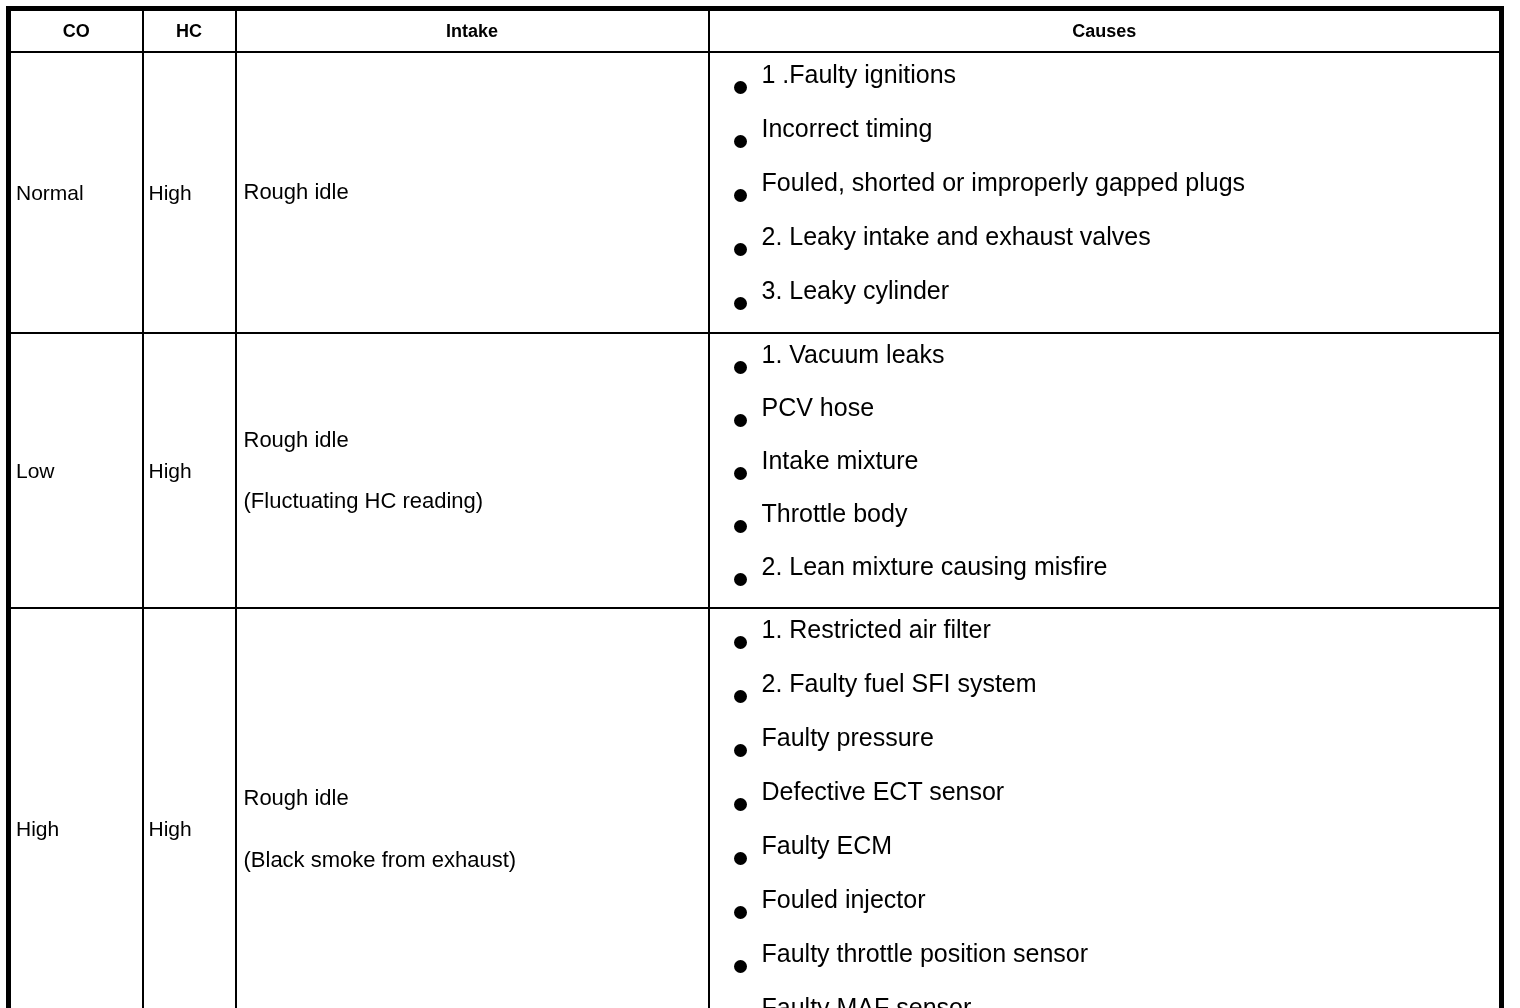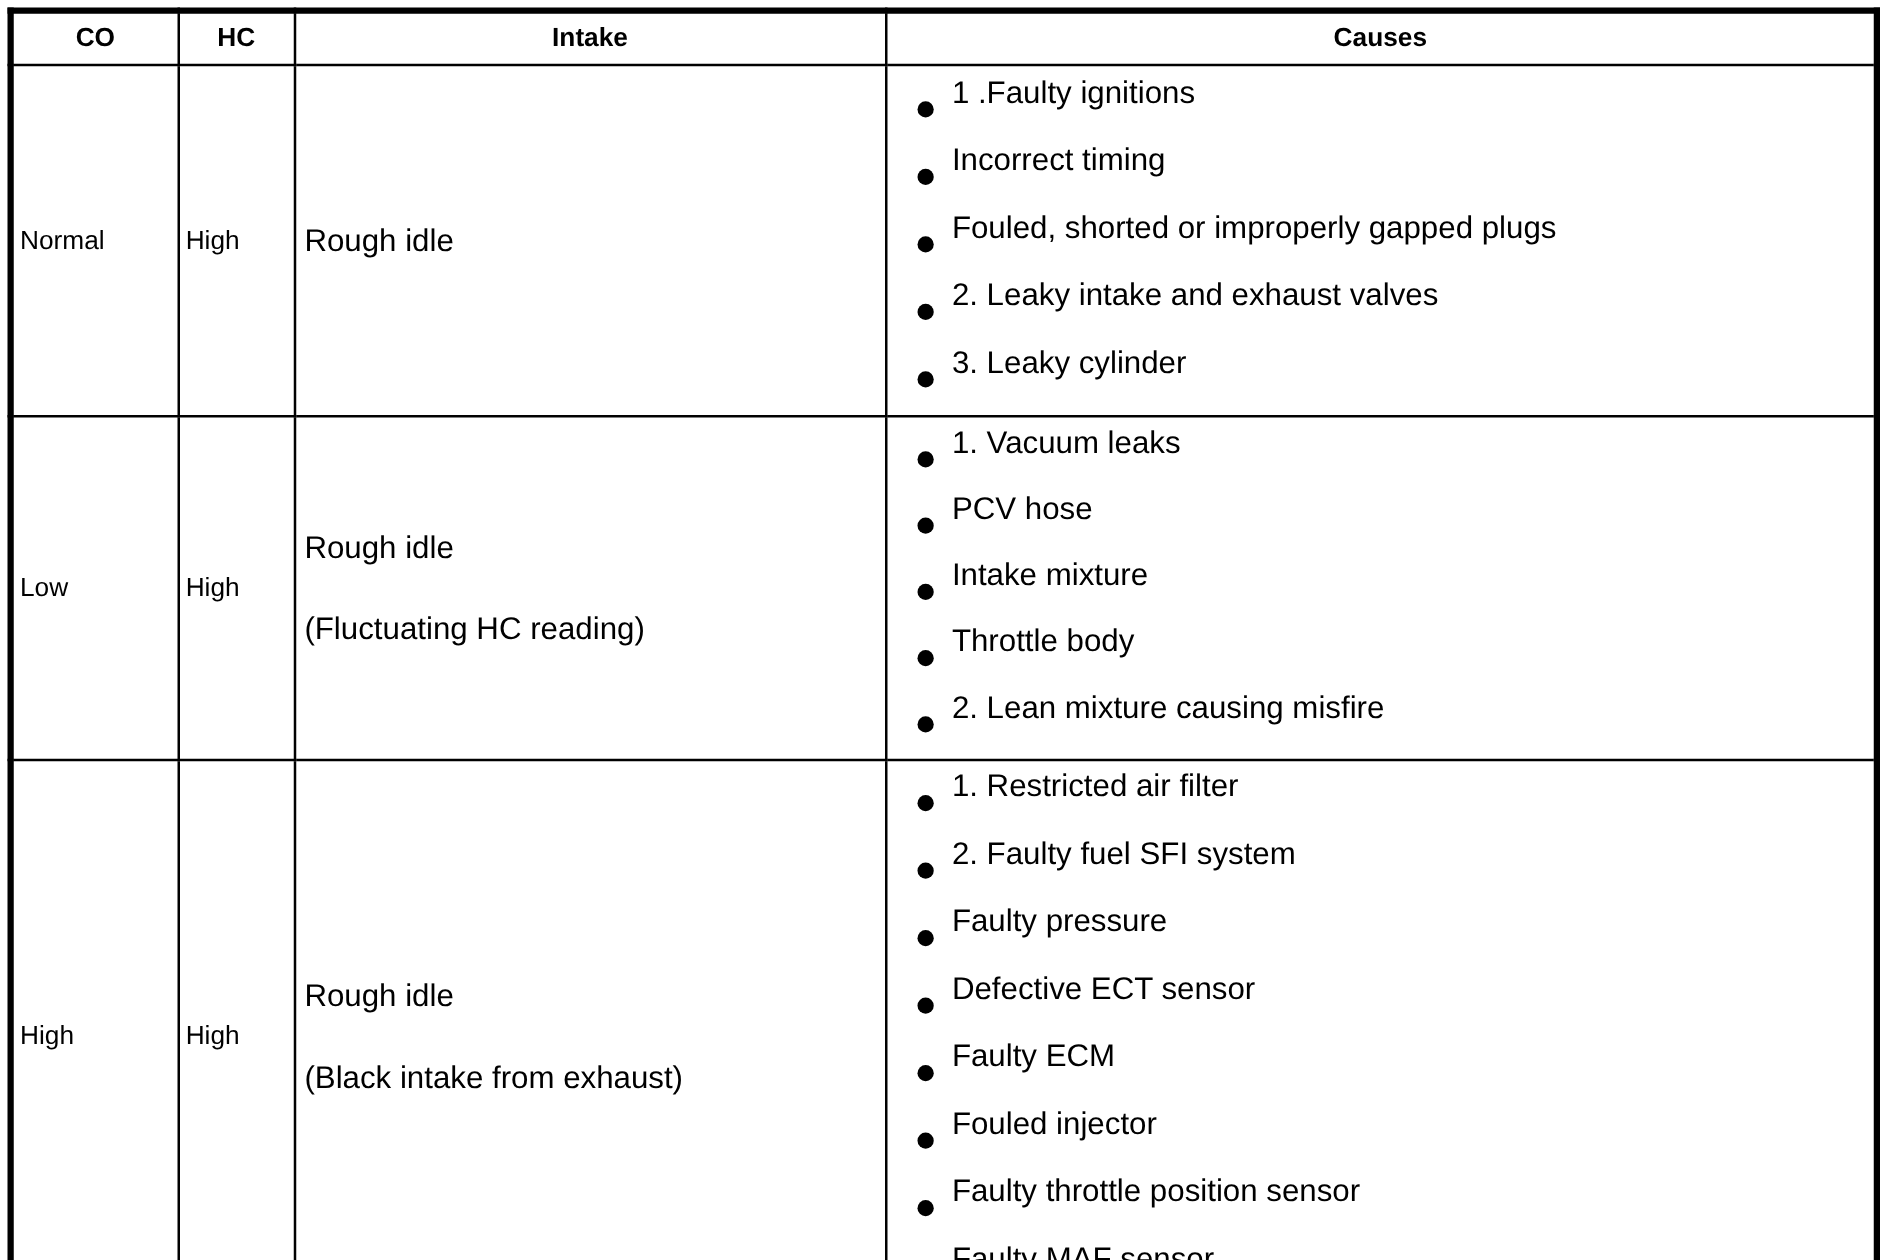--- a/index.html
+++ b/index.html
@@ -38,21 +38,21 @@
   table.dtable > tbody > tr > td {
     border: 2px solid #000000;
   }
 
   
   table.dtable {
     border: 5px solid #000000;
   }
 
   thead th {
-    font-size: 21px;
+    font-size: 18px;
     font-weight: bold;
     text-align: center;
     height: 40px;
     padding: 0;
     line-height: 40px;
     border-bottom: 3px solid #000000;
   }
 
   tbody td {
     font-size: 25px;
@@ -70,21 +70,21 @@
   
   .cell-co,
   .cell-hc {
     padding-left: 5px;
     font-size: 21px;
     line-height: 1.2;
   }
 
   .cell-symptom {
     padding-left: 7px;
-    font-size: 25px;
+    font-size: 22px;
     line-height: 1.2;
   }
   .cell-symptom .sym-line + .sym-line {
     margin-top: 35px;
   }
 
   
   ul.causes {
     list-style: none;
     margin: 0;
@@ -198,21 +198,21 @@
       <tr class="row-3">
         <td>
           <div class="cell-co">High</div>
         </td>
         <td>
           <div class="cell-hc">High</div>
         </td>
         <td>
           <div class="cell-symptom">
             <div class="sym-line">Rough idle</div>
-            <div class="sym-line">(Black intake from exhaust)</div>
+            <div class="sym-line">(Black smoke from exhaust)</div>
           </div>
         </td>
         <td>
           <div class="causes-wrap">
             <ul class="causes">
               <li><span class="bullet"></span><span>1. Restricted air filter</span></li>
               <li><span class="bullet"></span><span>2. Faulty fuel SFI system</span></li>
               <li><span class="bullet"></span><span>Faulty pressure</span></li>
               <li><span class="bullet"></span><span>Defective ECT sensor</span></li>
               <li><span class="bullet"></span><span>Faulty ECM</span></li>

